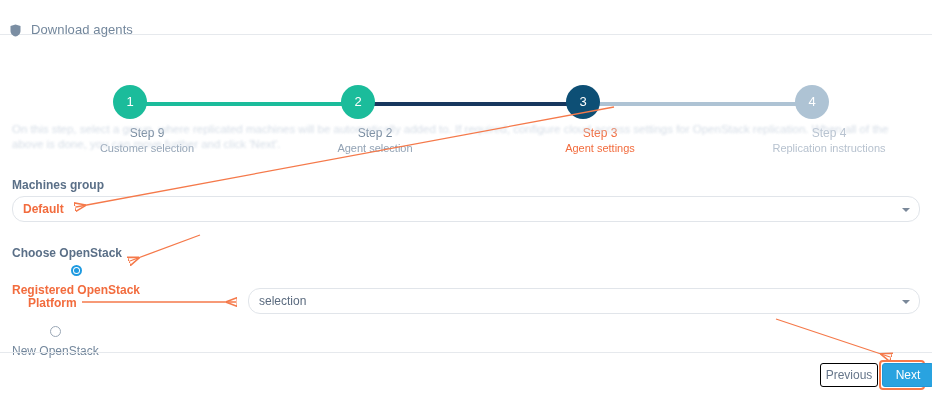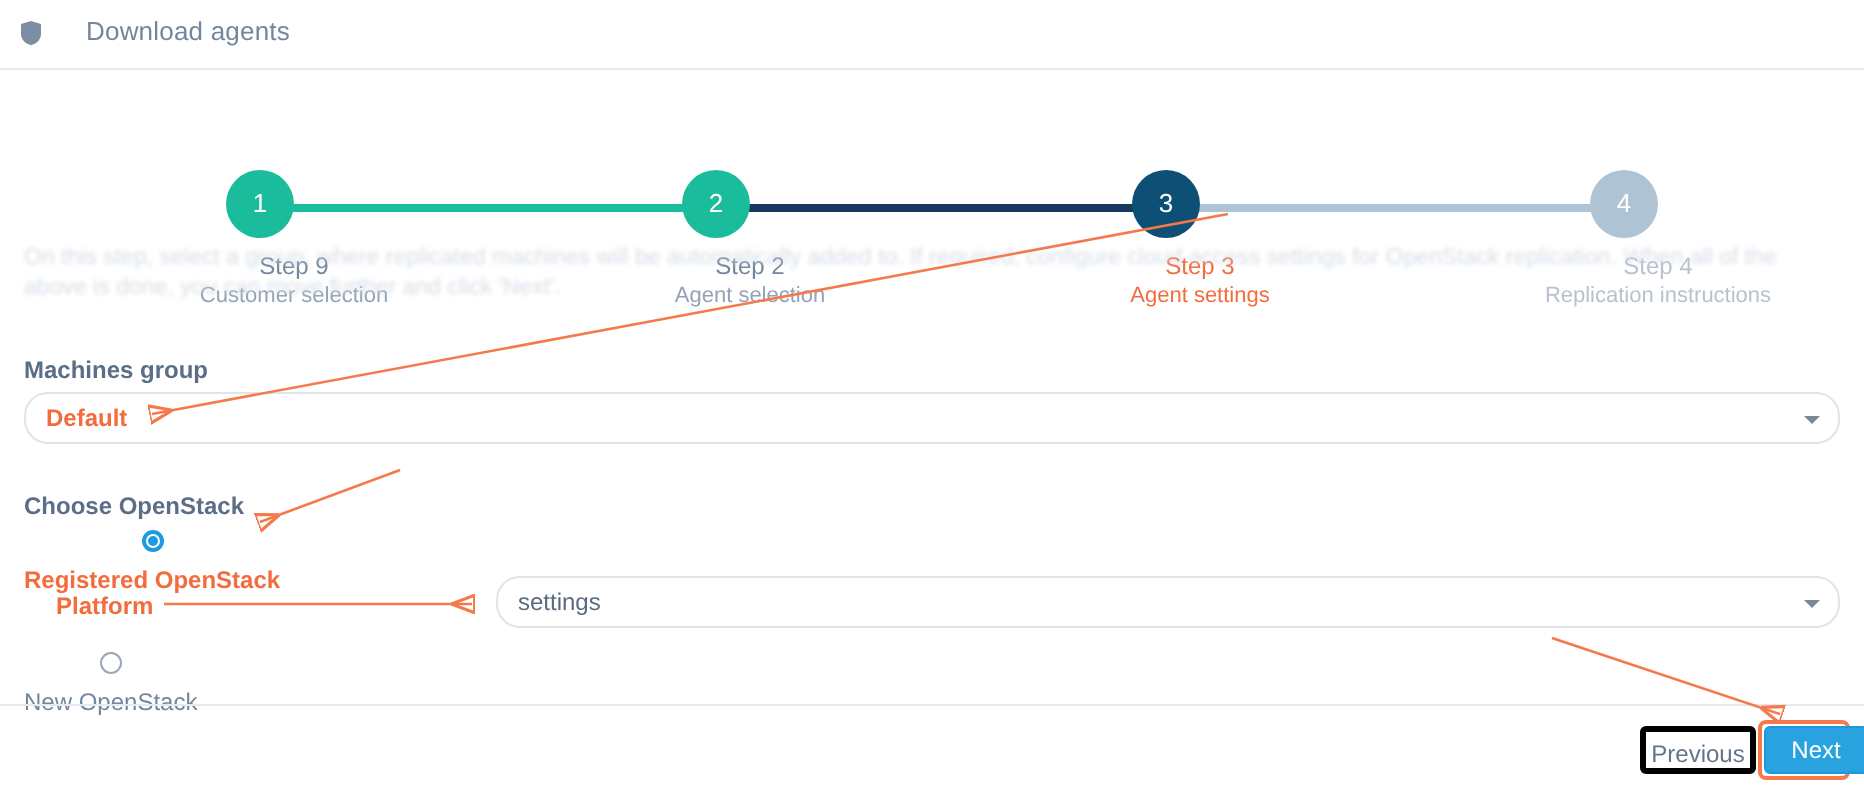--- a/index.html
+++ b/index.html
@@ -22,22 +22,22 @@
     position: absolute;
     left: 0; top: 0;
     width: 932px;
     height: 35px;
     box-sizing: border-box;
     border-bottom: 1px solid #e6e9ed;
   }
   .page-header-inner {
     display: flex;
     align-items: center;
-    gap: 22px;
-    padding: 8px 0 0 10px;
+    gap: 10px;
+    padding: 22px 0 0 10px;
   }
   .shield-icon {
     display: inline-block;
     width: 11px;
     height: 13px;
     position: relative;
     top: 1px;
   }
   .shield-icon svg { display: block; }
   .page-title {
@@ -192,21 +192,21 @@
     position: absolute;
     box-sizing: border-box;
     height: 24px;
     border-radius: 3px;
     font-size: 12px;
     line-height: 22px;
     text-align: center;
     cursor: pointer;
   }
   .btn-prev {
-    border: 3px solid #000000;
+    border: 1px solid #000000;
     background: #fff;
     color: #66768a;
     width: 58px;
   }
   .btn-next {
     border: 1px solid #1f97d8;
     background: #29a3e0;
     color: #ffffff;
     width: 52px;
   }
@@ -290,21 +290,21 @@
   <div class="field-label" style="left:12px; top:246px;">Choose OpenStack</div>
 
   <div class="radio-row" style="left:12px; top:265px;">
     <span class="radio checked"></span>
     <span class="radio-label hl">Registered OpenStack</span>
   </div>
 
   <div class="field-label hl" style="left:28px; top:296px;">Platform</div>
 
   <div class="select-box" style="left:248px; top:288px; width:672px;">
-    <span>settings</span>
+    <span>selection</span>
     <span class="caret"></span>
   </div>
 
   <div class="radio-row" style="left:12px; top:326px;">
     <span class="radio"></span>
     <span class="radio-label">New OpenStack</span>
   </div>
 </div>
 
 <div class="footer-sep"></div>

